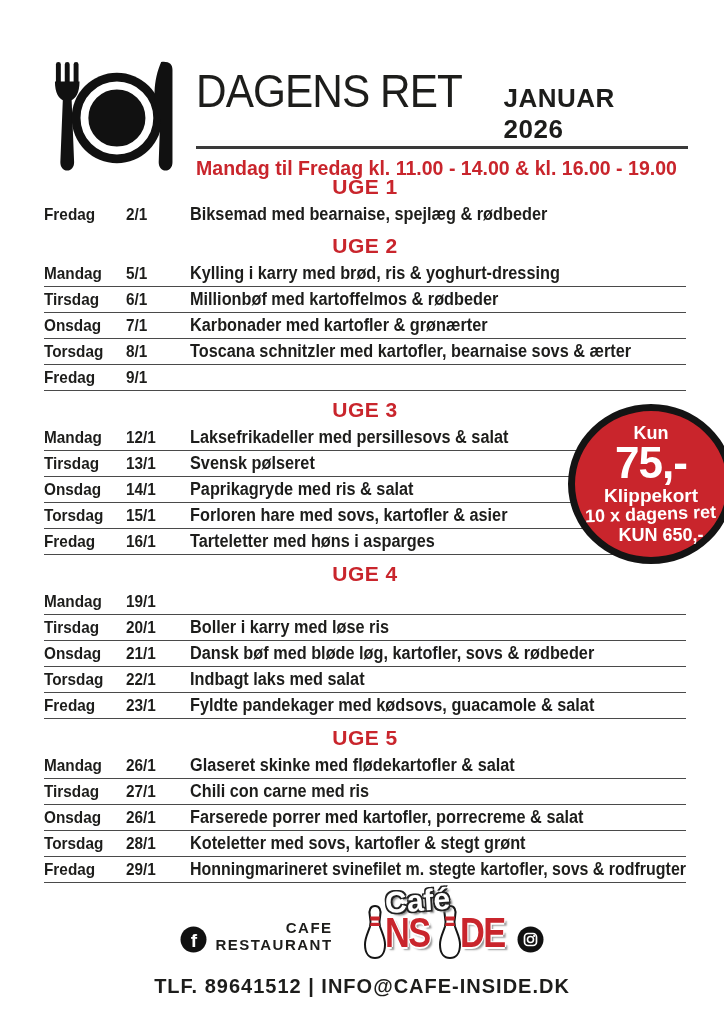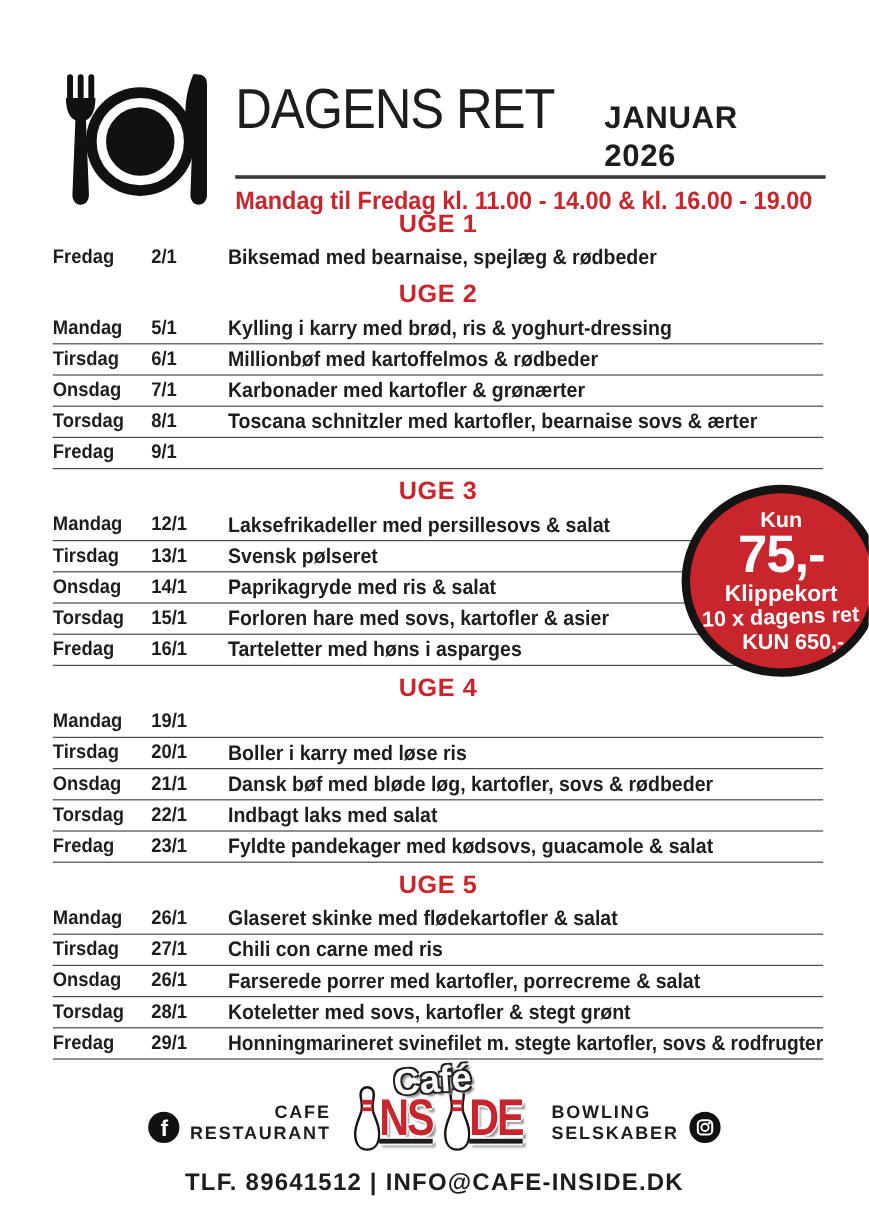--- a/index.html
+++ b/index.html
@@ -52,21 +52,21 @@
   .brand-side{display:flex;align-items:flex-end;gap:8px;margin-bottom:13px;}
   .brand-side-text{font-size:15px;font-weight:bold;letter-spacing:1.5px;line-height:1.15;}
   .brand-side-text.right-align{text-align:right;}
   .social-icon{width:27px;height:27px;flex:0 0 auto;}
   .logo{position:relative;width:152px;height:80px;flex:0 0 auto;}
   .logo-cafe{
     position:absolute;left:36px;top:-2px;font-size:30px;font-weight:bold;color:#fff;
     transform:rotate(-4deg);letter-spacing:0px;z-index:2;
     text-shadow:-1.5px -1.5px 0 #222,1.5px -1.5px 0 #222,-1.5px 1.5px 0 #222,1.5px 1.5px 0 #222,3px 3px 2px #888;
   }
-  .logo-inside{position:absolute;left:4px;top:18px;display:flex;align-items:center;text-decoration:underline;}
+  .logo-inside{position:absolute;left:16px;top:18px;display:flex;align-items:center;}
   .logo-letters{
     font-size:43px;font-weight:bold;color:var(--accent-red);line-height:1;
     display:inline-block;transform:scaleX(0.8);transform-origin:left center;letter-spacing:-2px;
     text-shadow:-1.5px 0 0 #fff,1.5px 0 0 #fff,0 -1.5px 0 #fff,0 1.5px 0 #fff,3px 3px 2px #999;
   }
   .pin{width:22px;height:56px;margin:0 -1px;position:relative;z-index:1;}
   .city-row{display:flex;align-items:center;gap:14px;margin-top:0px;}
   .rule{width:84px;height:3px;background:#111;}
   .city{font-size:14px;font-weight:bold;letter-spacing:2.5px;}
   .contact{margin-top:9px;font-size:20px;font-weight:bold;letter-spacing:1px;}
@@ -266,24 +266,20 @@
             <g clip-path="url(#pinB)">
                 <rect x="0" y="12.5" width="22" height="4" fill="#c9252c"></rect>
                 <rect x="0" y="18.8" width="22" height="3.2" fill="#c9252c"></rect>
               </g>
           </svg>
           <span class="logo-letters">DE</span>
         </div>
       </div>
 
       <div class="brand-side">
-        <div class="brand-side-text">
-          <div>BOWLING</div>
-          <div>SELSKABER</div>
-        </div>
         <svg class="social-icon" viewBox="0 0 27 27" aria-hidden="true">
           <circle cx="13.5" cy="13.5" r="13" fill="#111"></circle>
           <rect x="7.5" y="7.5" width="12" height="12" rx="3.5" fill="none" stroke="#fff" stroke-width="1.7"></rect>
           <circle cx="13.5" cy="13.5" r="3" fill="none" stroke="#fff" stroke-width="1.6"></circle>
           <circle cx="17.1" cy="9.9" r="1.1" fill="#fff"></circle>
         </svg>
       </div>
 
     </div>
 

